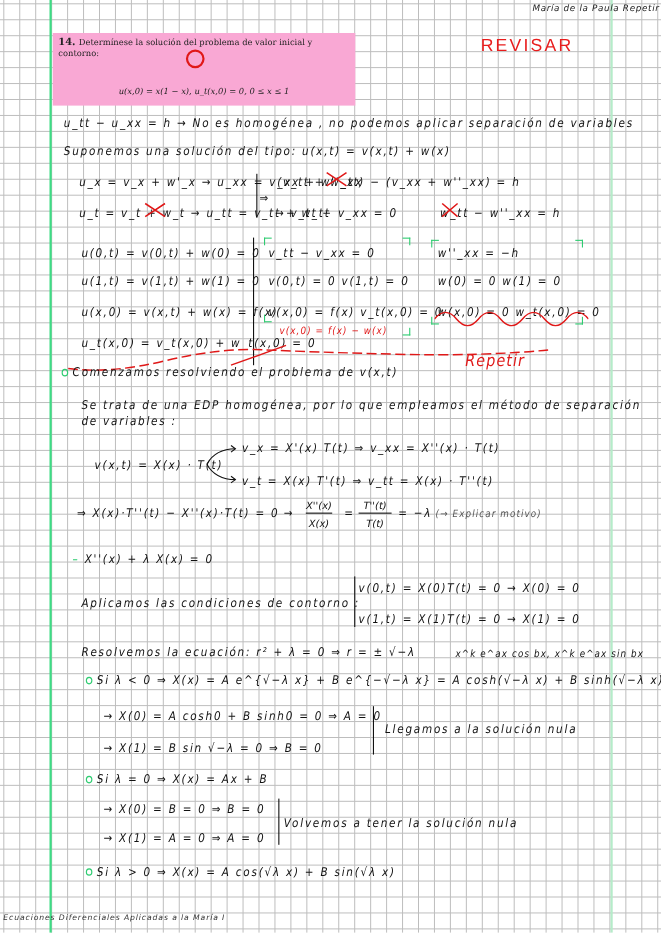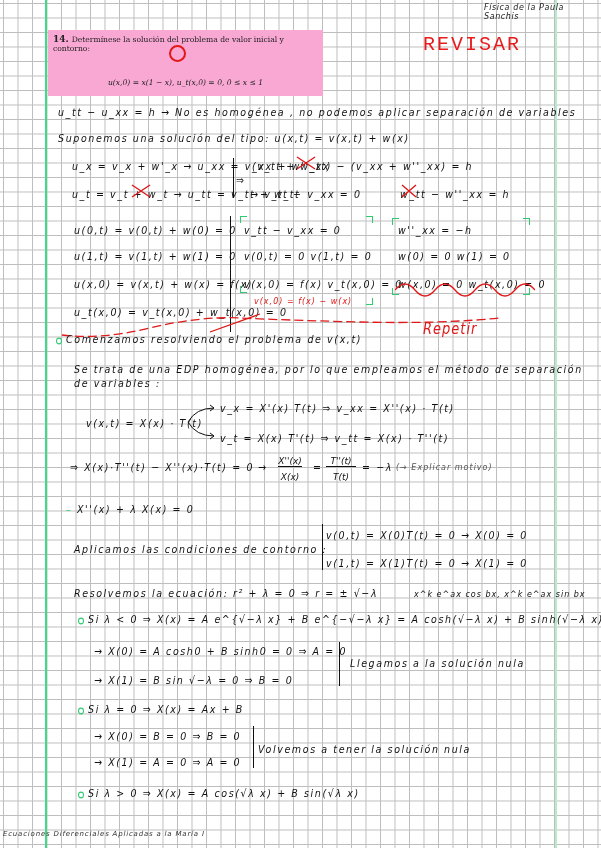--- a/index.html
+++ b/index.html
@@ -16,38 +16,38 @@
     white-space:nowrap;color:#111;font-style:italic;transform:scaleY(1.15);transform-origin:left top;}
   .small{font-size:8px;letter-spacing:1px;}
   .red{color:#e01818;}
   .green{color:#2ecc71;}
   .problem{position:absolute;left:48px;top:30px;width:275px;height:66px;background:#f9a8d4;
     font-family:"DejaVu Serif",serif;font-size:7.6px;color:#222;}
   .problem .ttl{position:absolute;left:5px;top:4px;}
   .problem .ttl b{font-size:9px;margin-right:3px;}
   .problem .l{position:absolute;width:100%;text-align:center;font-style:italic;}
   .circ{position:absolute;left:121px;top:15px;width:13px;height:13px;border:2px solid #e01818;border-radius:50%;}
-  .revisar{position:absolute;left:423px;top:33px;font-family:Liberation Mono, monospace;
-    font-size:20px;color:#e81c1c;letter-spacing:2px;font-weight:300;}
+  .revisar{position:absolute;left:437px;top:33px;font-family:Liberation Sans, sans-serif;
+    font-size:16px;color:#e81c1c;letter-spacing:2px;font-weight:300;}
   .author{position:absolute;left:484px;top:3px;font-size:8px;font-style:italic;letter-spacing:0.6px;color:#222;font-family:"DejaVu Sans",sans-serif;}
   .footer{position:absolute;left:3px;top:830px;font-size:7px;font-style:italic;letter-spacing:0.8px;color:#333;font-family:"DejaVu Sans",sans-serif;}
   .brace{position:absolute;border-left:1.3px solid #111;}
   .gbr{position:absolute;width:6px;height:6px;border-color:#2ecc71;border-style:solid;border-width:0;}
   .squig{position:absolute;}
   .dot{display:inline-block;width:4px;height:4px;border:1px solid #2ecc71;border-radius:50%;margin-right:4px;vertical-align:middle;}
   .xout{position:absolute;}
 </style>
 </head>
 <body>
 
 <div class="grid"></div>
 <div class="margin-left"></div>
 <div class="margin-right"></div>
 
-<div class="author">Física de la Paula Sanchis</div>
+<div class="author">María de la Paula Repetir</div>
 
 <div class="problem">
   <div class="ttl"><b>14.</b><span>Determínese la solución del problema de valor inicial y contorno:</span></div>
   <div class="circ"></div>
   <div class="l" style="top:48px">u(x,0) = x(1 − x),   u_t(x,0) = 0,   0 ≤ x ≤ 1</div>
 </div>
 
 <div class="revisar">REVISAR</div>
 
 <div class="hw" style="left:58px;top:106px">u_tt − u_xx = h   → No es homogénea , no podemos aplicar separación de variables</div>

